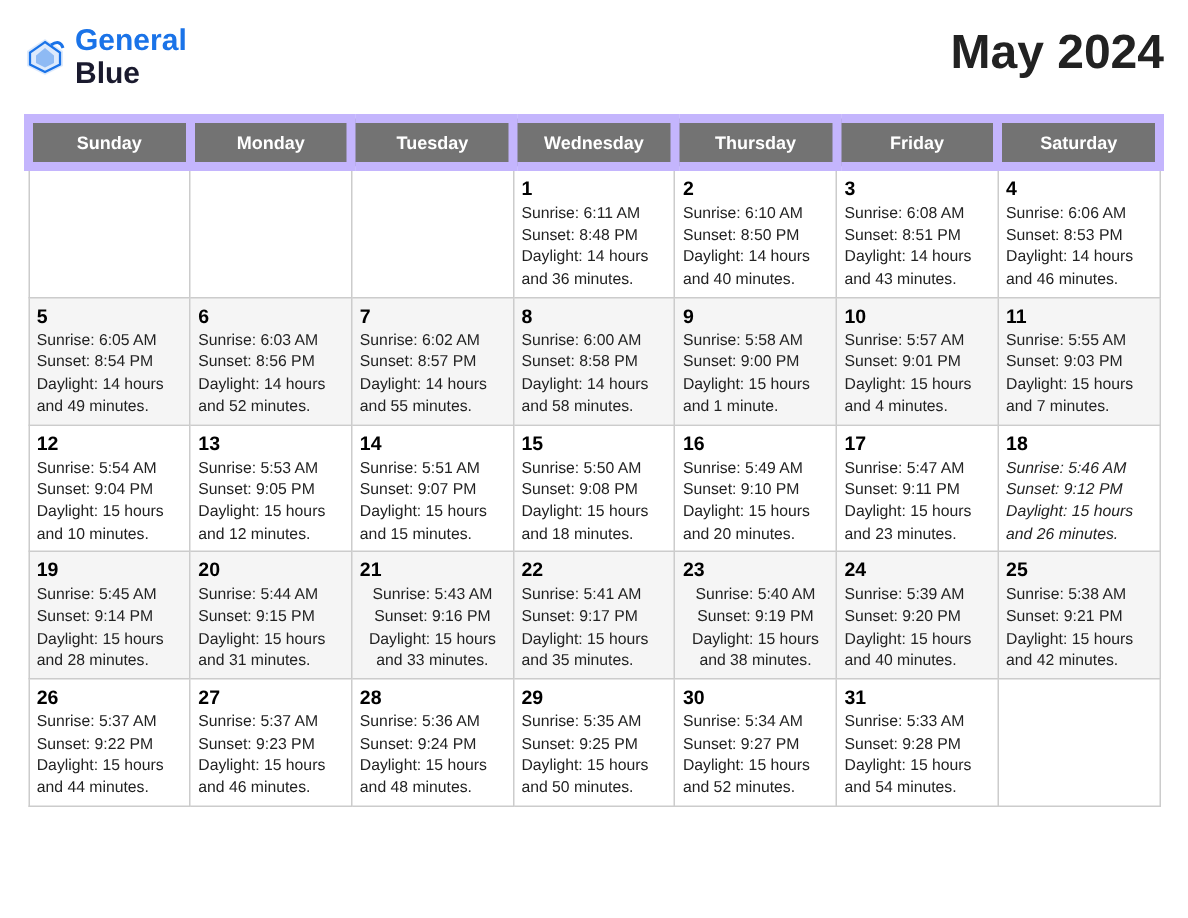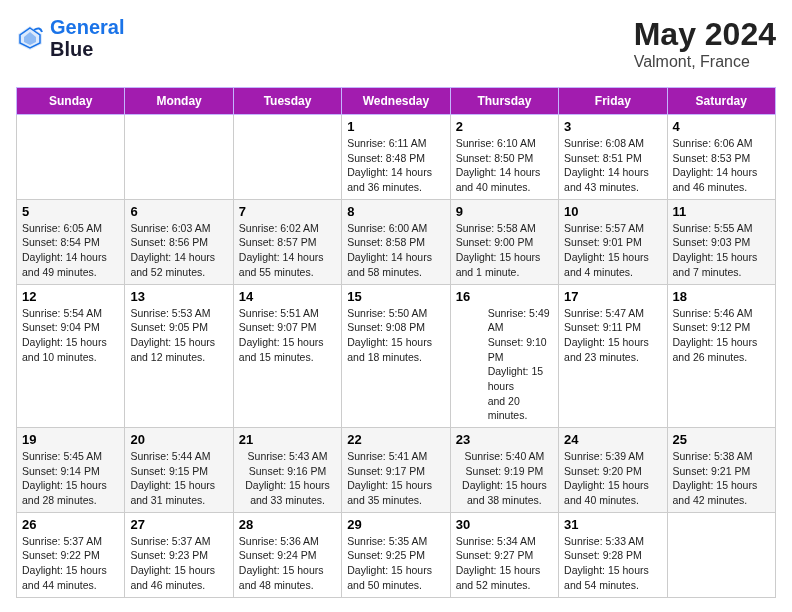--- a/index.html
+++ b/index.html
@@ -28,44 +28,44 @@
       line-height: 1.1;
     }
     .logo-text span {
       color: #1a73e8;
     }
     .logo-icon {
       width: 28px;
       height: 28px;
     }
     .title-block {
-      text-align: left;
+      text-align: center;
     }
     .month-title {
       font-size: 32px;
       font-weight: bold;
       color: #222;
     }
     .location-title {
       font-size: 16px;
       color: #444;
     }
     table {
       width: 100%;
       border-collapse: collapse;
       font-size: 11px;
     }
     thead th {
-      background: #a21caf;
+      background: #737373;
       color: #fff;
       text-align: center;
       padding: 6px 0;
       font-size: 12px;
       font-weight: bold;
-      border: 1px solid #c4b5fd;
+      border: 6px solid #c4b5fd;
     }
     tbody td {
       border: 1px solid #ccc;
       vertical-align: top;
       padding: 4px 5px;
       width: 14.28%;
       height: 80px;
       background: #fff;
     }
     tbody tr:nth-child(even) td {
@@ -97,21 +97,20 @@
       <polygon points="14,8 20,13 20,18 14,21 8,18 8,13" fill="#1a73e8" opacity="0.4"></polygon>
       <path d="M18 6 Q24 2 26 8" fill="none" stroke="#1a73e8" stroke-width="2"></path>
     </svg>
     <div class="logo-text">
       <div><span>General</span></div>
       <div>Blue</div>
     </div>
   </div>
   <div class="title-block">
     <div class="month-title">May 2024</div>
-    <div class="location-title">Valmont, France</div>
   </div>
 </div>
 
 <table>
   <thead>
     <tr>
     <th>Sunday</th>
         <th>Monday</th>
         <th>Tuesday</th>
         <th>Wednesday</th>
@@ -229,35 +228,35 @@
         </td>
         <td>
           <span class="day-num">15</span>
           <div class="day-info" style="white-space: pre-line;">Sunrise: 5:50 AM
 Sunset: 9:08 PM
 Daylight: 15 hours
 and 18 minutes.</div>
         </td>
         <td>
           <span class="day-num">16</span>
-          <div class="day-info" style="white-space: pre-line; margin-left: 32px;">Sunrise: 5:49 AM
+          <div class="day-info" style="white-space: pre-line;">Sunrise: 5:49 AM
 Sunset: 9:10 PM
 Daylight: 15 hours
 and 20 minutes.</div>
         </td>
         <td>
           <span class="day-num">17</span>
           <div class="day-info" style="white-space: pre-line;">Sunrise: 5:47 AM
 Sunset: 9:11 PM
 Daylight: 15 hours
 and 23 minutes.</div>
         </td>
         <td>
           <span class="day-num">18</span>
-          <div class="day-info" style="white-space: pre-line;">Sunrise: 5:46 AM
+          <div class="day-info" style="white-space: pre-line; font-style: italic;">Sunrise: 5:46 AM
 Sunset: 9:12 PM
 Daylight: 15 hours
 and 26 minutes.</div>
         </td>
       </tr>
       <tr>
         <td>
           <span class="day-num">19</span>
           <div class="day-info" style="white-space: pre-line;">Sunrise: 5:45 AM
 Sunset: 9:14 PM

